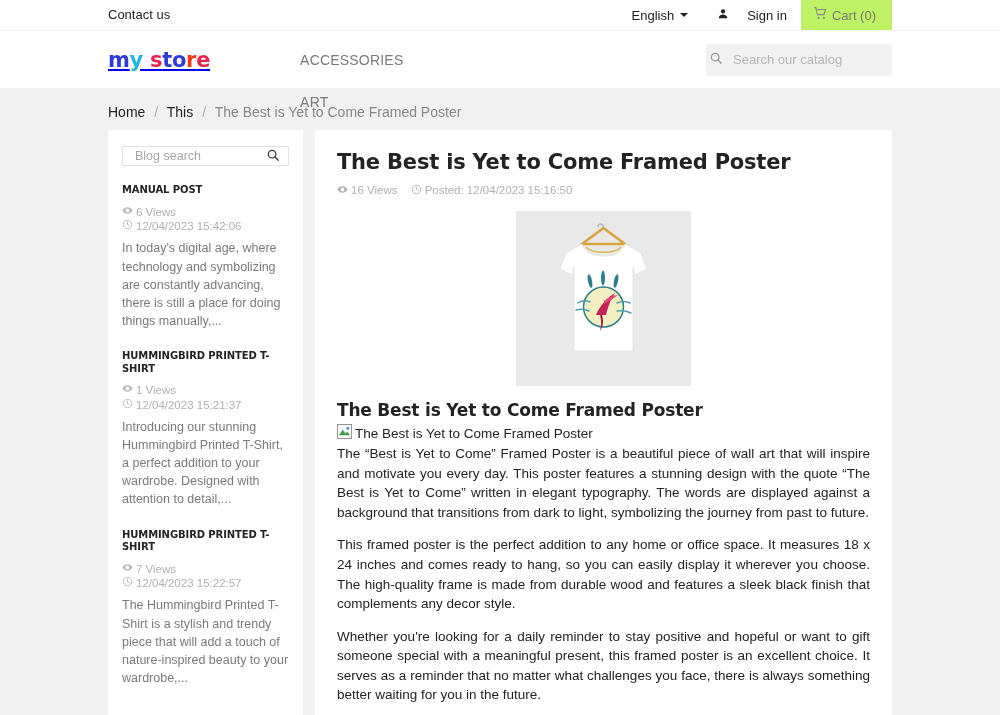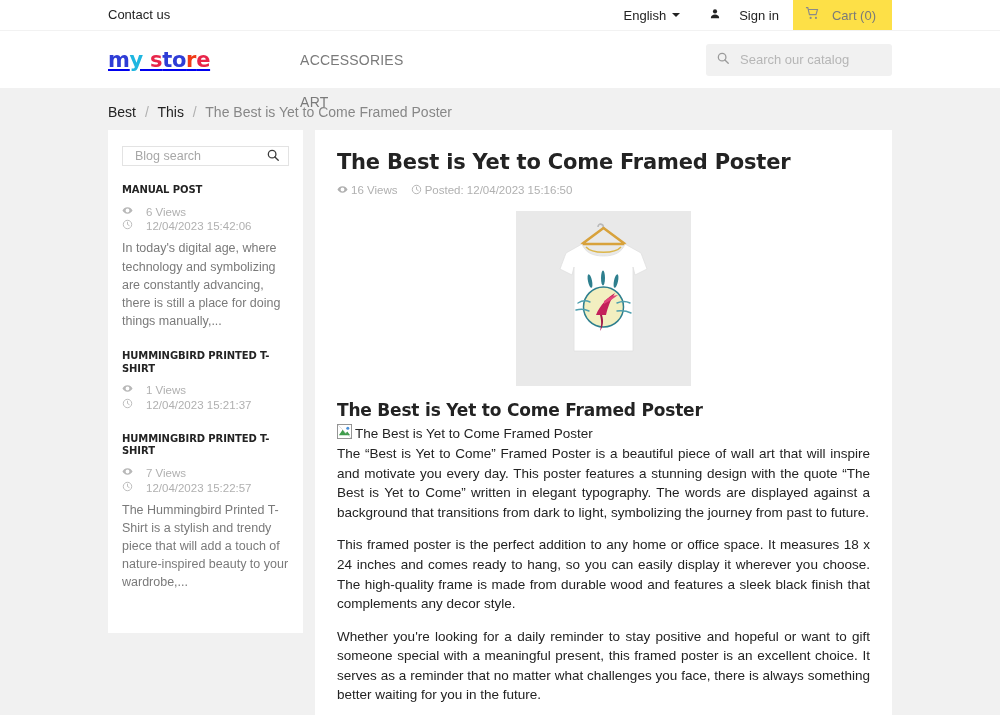--- a/index.html
+++ b/index.html
@@ -57,22 +57,22 @@
     gap: 17px;
     color: #232323;
     font-size: 13px;
     padding: 0 14px;
     text-decoration: none;
     cursor: pointer;
   }
   .cart-block {
     display: flex;
     align-items: center;
-    gap: 12px;
-    background: #fde047;
+    gap: 4px;
+    background: #bef264;
     color: #7a7a7a;
     font-size: 13px;
     padding: 0 16px 0 12px;
     cursor: pointer;
   }
 
   .header-main {
     background: #fff;
     height: 58px;
     display: flex;
@@ -105,21 +105,21 @@
     letter-spacing: 0.2px;
   }
   .search-box {
     margin-left: auto;
     width: 186px;
     height: 32px;
     background: #f1f1f1;
     border-radius: 3px;
     display: flex;
     align-items: center;
-    padding: 0 10px;
+    padding: 0 3px;
     gap: 8px;
   }
   .search-box input {
     border: none; outline: none;
     background: transparent;
     font-family: "Liberation Sans", sans-serif;
     font-size: 13px;
     color: #7a7a7a;
     width: 100%;
   }
@@ -174,21 +174,21 @@
     margin: 0 0 8px 0;
     letter-spacing: -0.1px;
     font-family: "DejaVu Sans", sans-serif;
   }
   .post-meta {
     font-size: 11.5px;
     color: #b0b0b0;
     margin-bottom: 5px;
     line-height: 1.3;
   }
-  .post-meta .mi { display: inline-flex; align-items: center; gap: 13px; margin-right: 7px; }
+  .post-meta .mi { display: inline-flex; align-items: center; gap: 3px; margin-right: 7px; }
   .post-excerpt {
     font-size: 12.5px;
     color: #7a7a7a;
     line-height: 1.45;
   }
 
   
   .main {
     flex: 1;
     background: #fff;
@@ -294,21 +294,21 @@
       <svg width="14" height="14" viewBox="0 0 24 24" fill="none" stroke="#9a9a9a" stroke-width="2.2" aria-hidden="true">
         <circle cx="10.5" cy="10.5" r="6.5"></circle>
         <line x1="15.3" y1="15.3" x2="21" y2="21" stroke-linecap="round"></line>
       </svg>
     </span>
     <input type="text" placeholder="Search our catalog" style="">
   </div>
 </div>
 
 <div class="breadcrumb">
-  <a href="#">Best</a>
+  <a href="#">Home</a>
   <span class="sep">/</span>
   <a href="#">This</a>
   <span class="sep">/</span>
   <span>The Best is Yet to Come Framed Poster</span>
 </div>
 
 <div class="wrap">
 
   <aside class="sidebar">
     <div class="blog-search">
@@ -361,20 +361,21 @@
         <span class="mi">
           <span>
             <svg width="11" height="11" viewBox="0 0 24 24" fill="none" stroke="#b8b8b8" stroke-width="2" aria-hidden="true">
               <circle cx="12" cy="12" r="9.2"></circle>
               <path d="M12 6.8V12l3.6 2.2" stroke-linecap="round"></path>
             </svg>
           </span>
           <span>12/04/2023 15:21:37</span>
         </span>
       </div>
+      <div class="post-excerpt">Introducing our stunning Hummingbird Printed T-Shirt, a perfect addition to your wardrobe. Designed with attention to detail,...</div>
     </div>
 
     <div class="post-item">
       <h3 class="post-title">HUMMINGBIRD PRINTED T-SHIRT</h3>
       <div class="post-meta">
         <span class="mi">
           <span>
             <svg width="11" height="11" viewBox="0 0 24 24" fill="#b8b8b8" aria-hidden="true">
               <path d="M12 5C6.5 5 2.2 9.2 1 12c1.2 2.8 5.5 7 11 7s9.8-4.2 11-7c-1.2-2.8-5.5-7-11-7zm0 11.2A4.2 4.2 0 1112 7.8a4.2 4.2 0 010 8.4z"></path>
               <circle cx="12" cy="12" r="2.1" fill="#fff"></circle>

